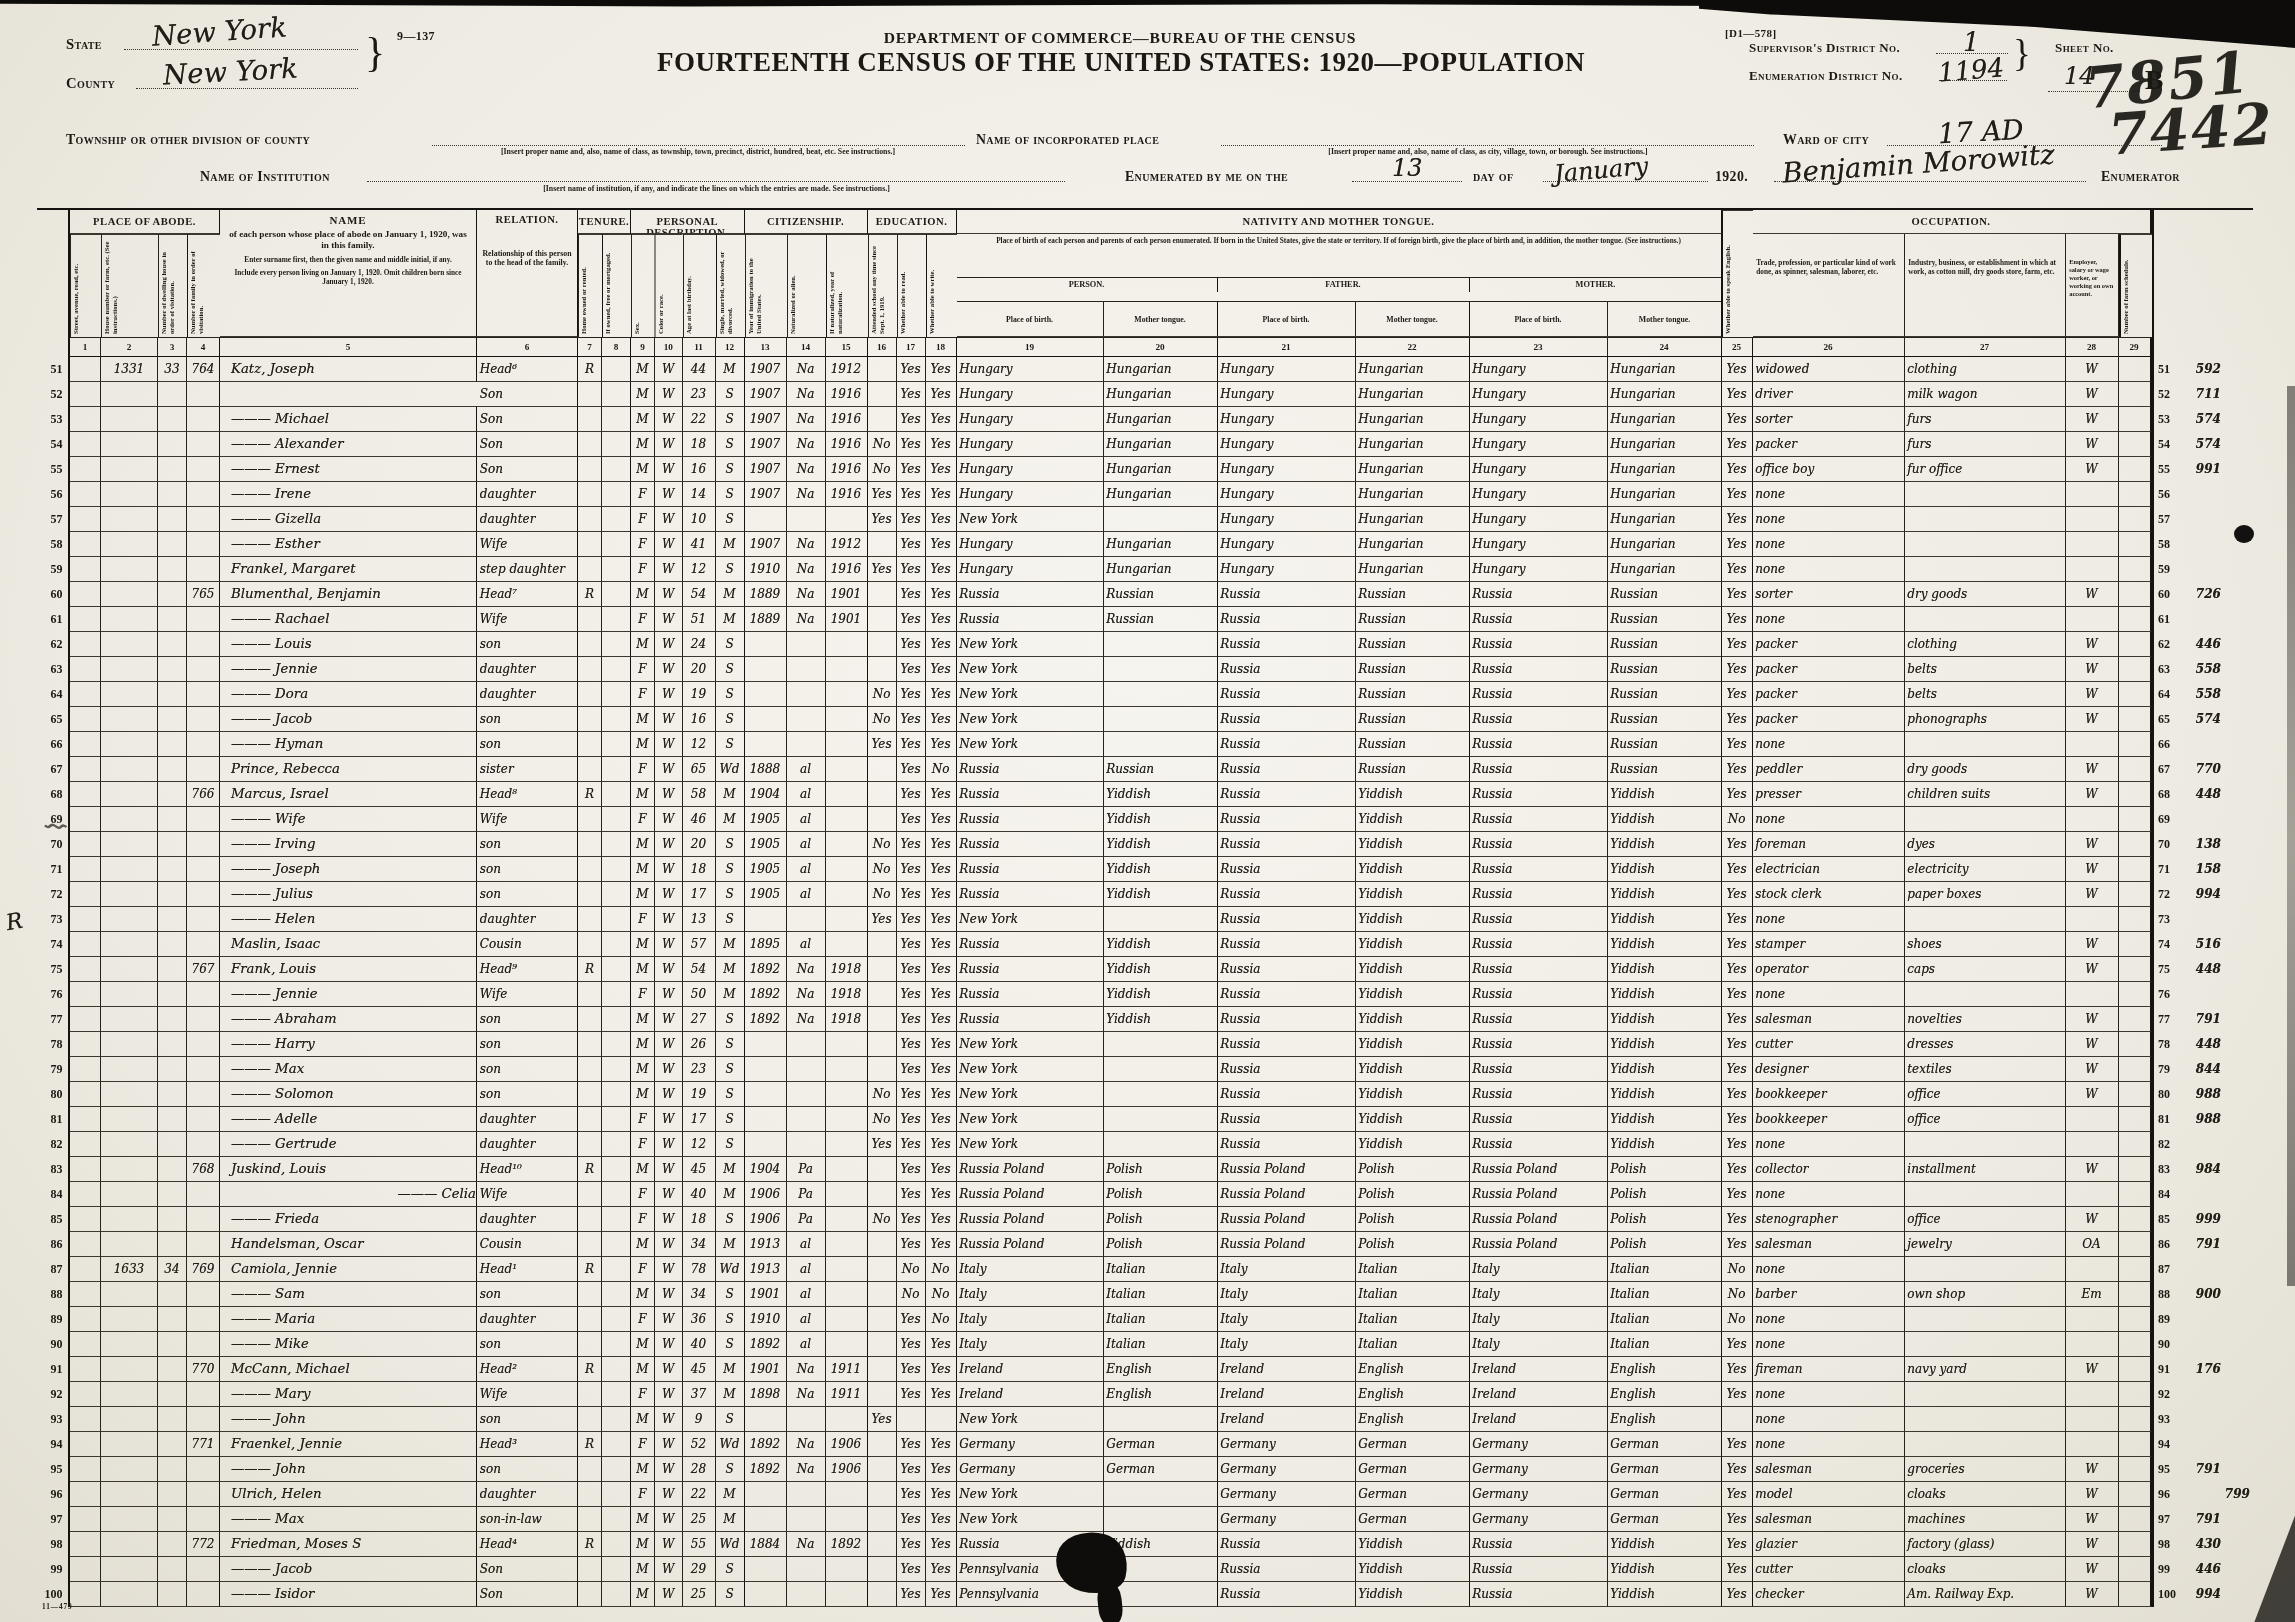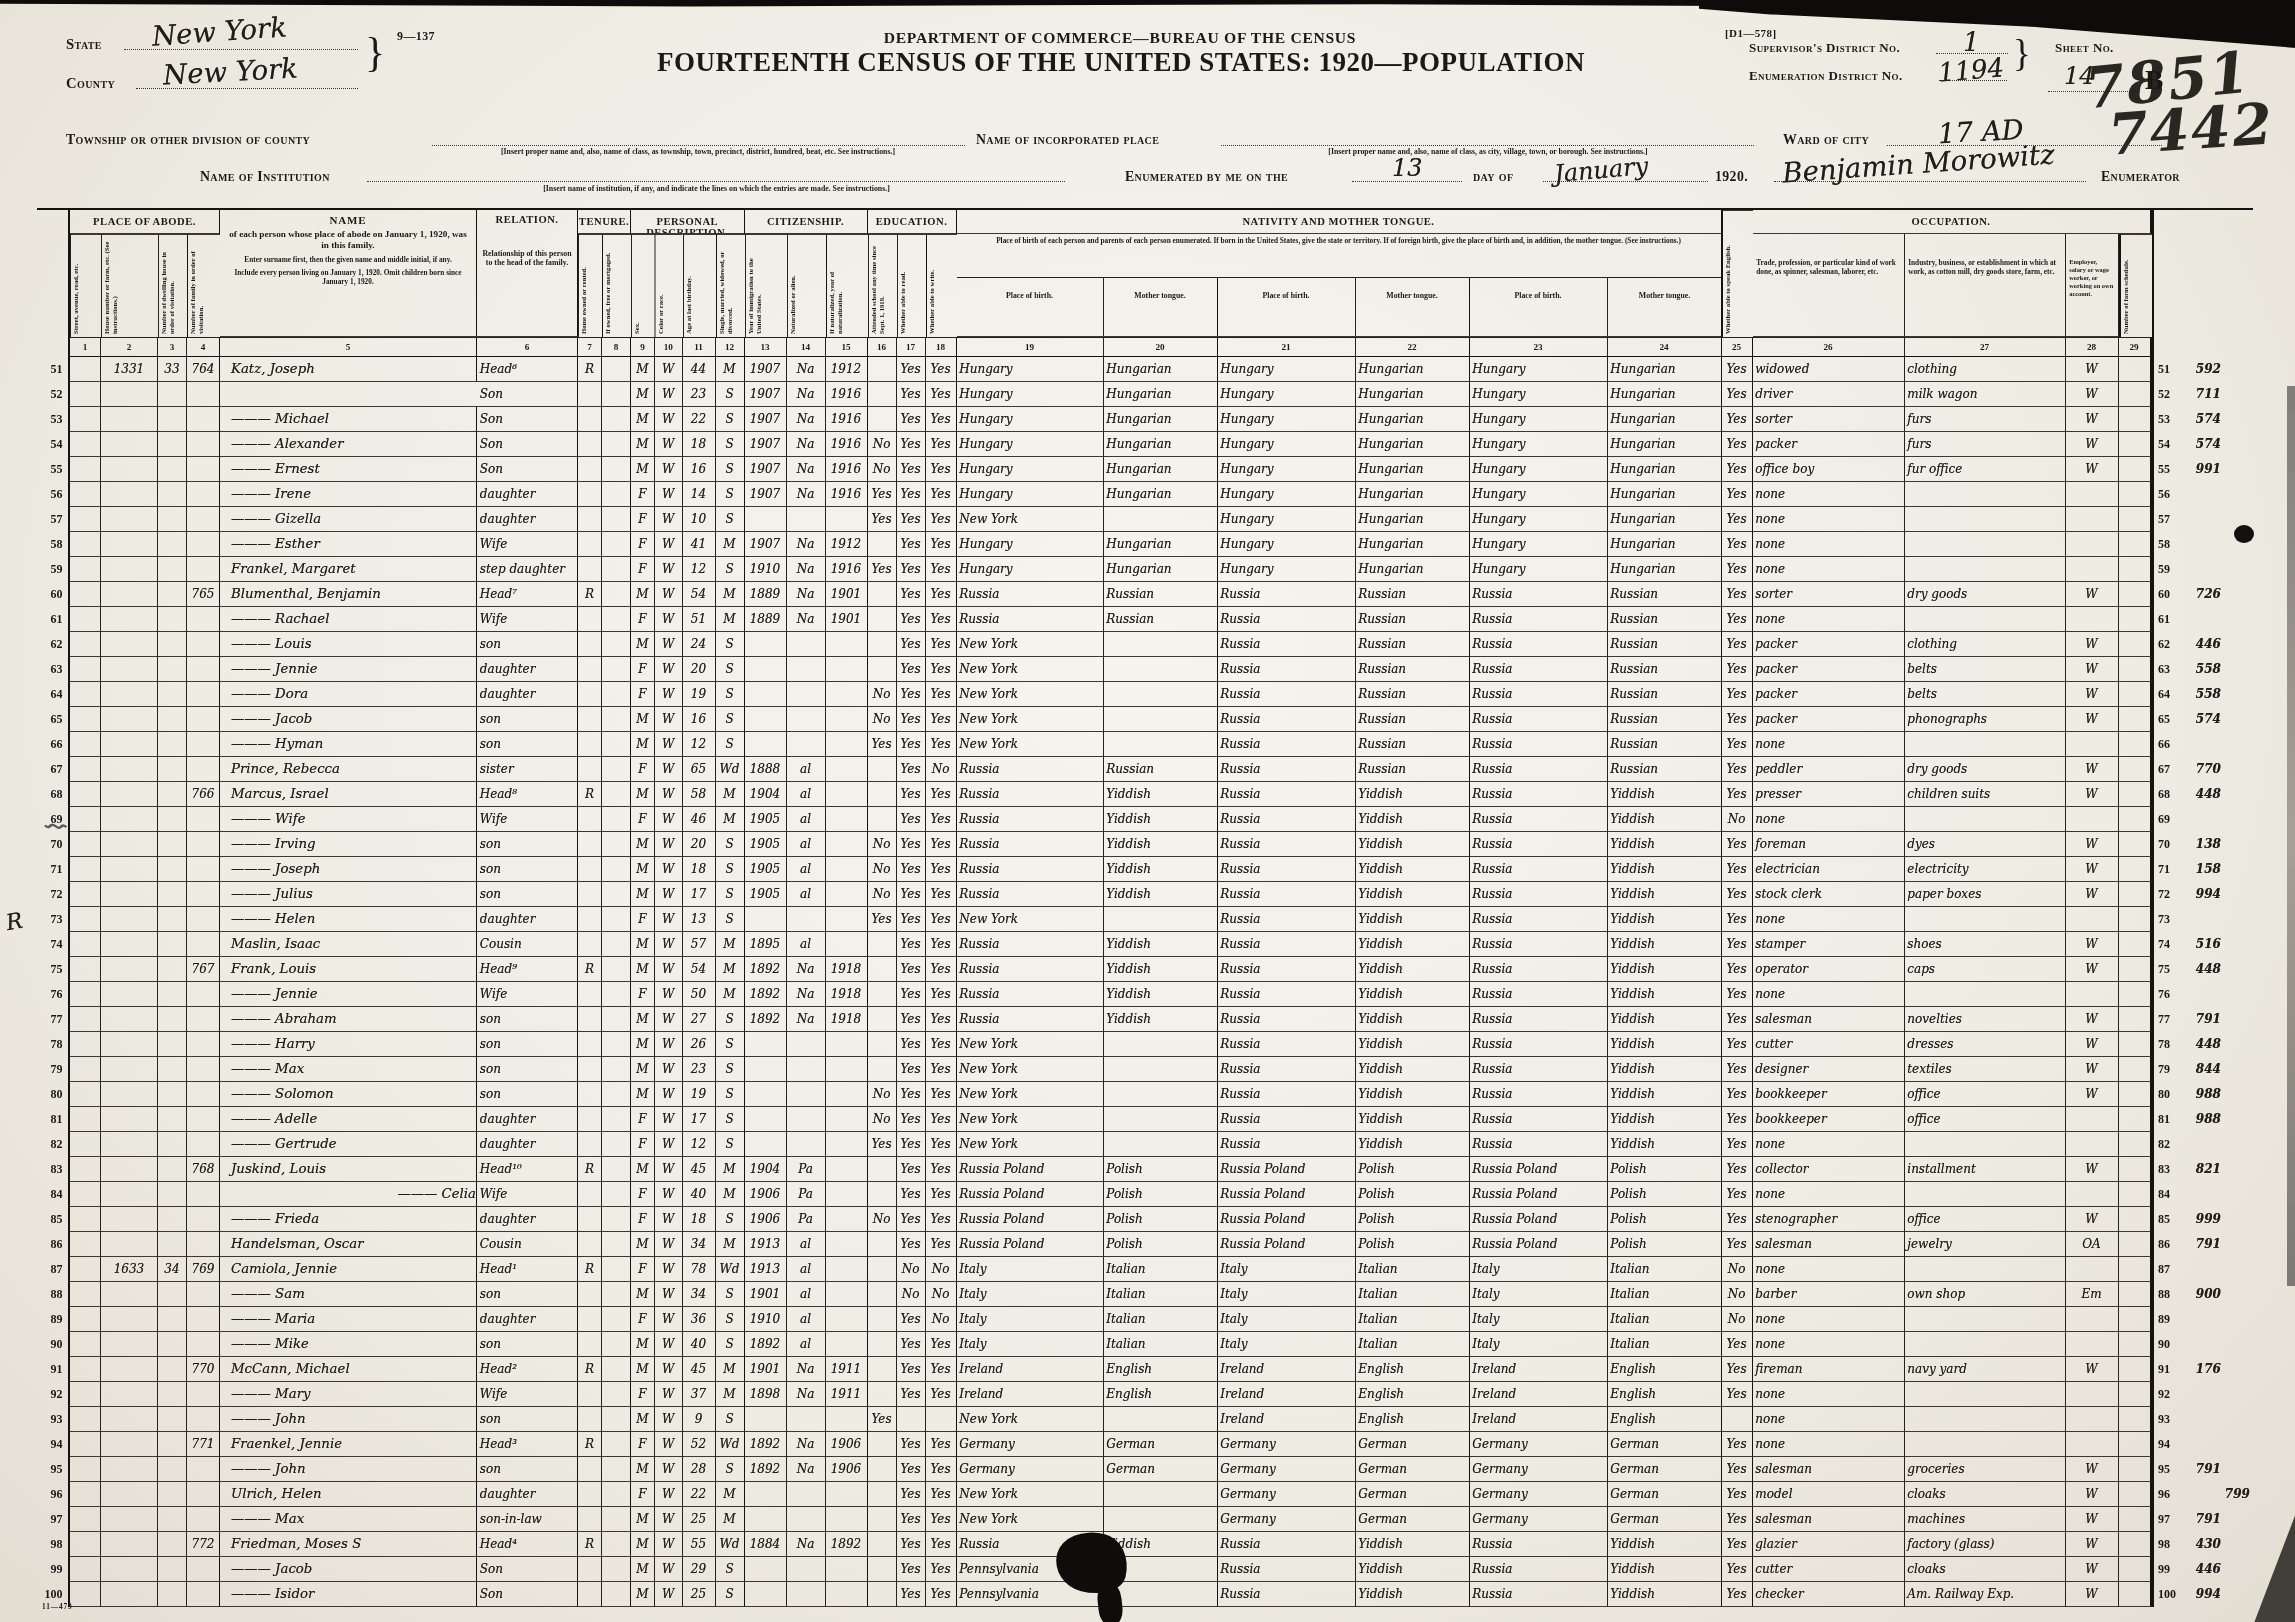--- a/index.html
+++ b/index.html
@@ -171,20 +171,25 @@
         <div class="cell vert bb br2" style="grid-area: 2 / 13 / span 1 / span 1;">Single, married, widowed, or divorced.</div>
         <div class="cell vert bb br" style="grid-area: 2 / 14 / span 1 / span 1;">Year of immigration to the United States.</div>
         <div class="cell vert bb br" style="grid-area: 2 / 15 / span 1 / span 1;">Naturalized or alien.</div>
         <div class="cell vert bb br2" style="grid-area: 2 / 16 / span 1 / span 1;">If naturalized, year of naturalization.</div>
         <div class="cell vert bb br" style="grid-area: 2 / 17 / span 1 / span 1;">Attended school any time since Sept. 1, 1919.</div>
         <div class="cell vert bb br" style="grid-area: 2 / 18 / span 1 / span 1;">Whether able to read.</div>
         <div class="cell vert bb br2" style="grid-area: 2 / 19 / span 1 / span 1;">Whether able to write.</div>
         <div class="cell br2 bb" style="grid-area: 2 / 20 / span 1 / span 6;">
           <div class="nat-wrap">
             <div class="nat-note">Place of birth of each person and parents of each person enumerated.  If born in the United States, give the state or territory.  If of foreign birth, give the place of birth and, in addition, the mother tongue.  (See instructions.)</div>
+            <div class="nat-grid">
+              <div class="nat-h br2" style="grid-column:1/span 2">PERSON.</div>
+              <div class="nat-h br2" style="grid-column:3/span 2">FATHER.</div>
+              <div class="nat-h" style="grid-column:5/span 2">MOTHER.</div>
+            </div>
             <div class="nat-grid" style="flex:1.4">
               <div class="nat-c br">Place of birth.</div>
               <div class="nat-c br2">Mother tongue.</div>
               <div class="nat-c br">Place of birth.</div>
               <div class="nat-c br2">Mother tongue.</div>
               <div class="nat-c br">Place of birth.</div>
               <div class="nat-c">Mother tongue.</div>
             </div>
           </div>
         </div>
@@ -1336,21 +1341,21 @@
           <div class="cell hw hwc bb br" style="grid-area: 1 / 22 / span 1 / span 1;">Russia Poland</div>
           <div class="cell hw hwc bb br2" style="grid-area: 1 / 23 / span 1 / span 1;">Polish</div>
           <div class="cell hw hwc bb br" style="grid-area: 1 / 24 / span 1 / span 1;">Russia Poland</div>
           <div class="cell hw hwc bb br2" style="grid-area: 1 / 25 / span 1 / span 1;">Polish</div>
           <div class="cell hw hwc bb br2 ctr" style="grid-area: 1 / 26 / span 1 / span 1;">Yes</div>
           <div class="cell hw hwc bb br" style="grid-area: 1 / 27 / span 1 / span 1;">collector</div>
           <div class="cell hw hwc bb br" style="grid-area: 1 / 28 / span 1 / span 1;">installment</div>
           <div class="cell hw hwc bb br ctr" style="grid-area: 1 / 29 / span 1 / span 1;">W</div>
           <div class="cell hw hwc bb br3 ctr" style="grid-area: 1 / 30 / span 1 / span 1;"></div>
           <div class="cell lnum lnum-r" style="grid-area: 1 / 31 / span 1 / span 1; border-left: 2.8px solid rgb(21, 19, 15);">83</div>
-          <div class="cell hw marginnum" style="grid-area: 1 / 32 / span 1 / span 1;">821</div>
+          <div class="cell hw marginnum" style="grid-area: 1 / 32 / span 1 / span 1;">984</div>
         </div>
         <div class="grid32 row">
           <div class="cell lnum" style="grid-area: 1 / 1 / span 1 / span 1; border-right: 2.8px solid rgb(21, 19, 15);">84</div>
           <div class="cell hw hwc bb br ctr" style="grid-area: 1 / 2 / span 1 / span 1;"></div>
           <div class="cell hw hwc bb br ctr" style="grid-area: 1 / 3 / span 1 / span 1;"></div>
           <div class="cell hw hwc bb br ctr" style="grid-area: 1 / 4 / span 1 / span 1;"></div>
           <div class="cell hw hwc bb br2 ctr" style="grid-area: 1 / 5 / span 1 / span 1;"></div>
           <div class="cell hw hwc bb br2 name" style="grid-area: 1 / 6 / span 1 / span 1; text-align: right;">——— Celia</div>
           <div class="cell hw hwc bb br2" style="grid-area: 1 / 7 / span 1 / span 1;">Wife</div>
           <div class="cell hw hwc bb br ctr" style="grid-area: 1 / 8 / span 1 / span 1;"></div>

